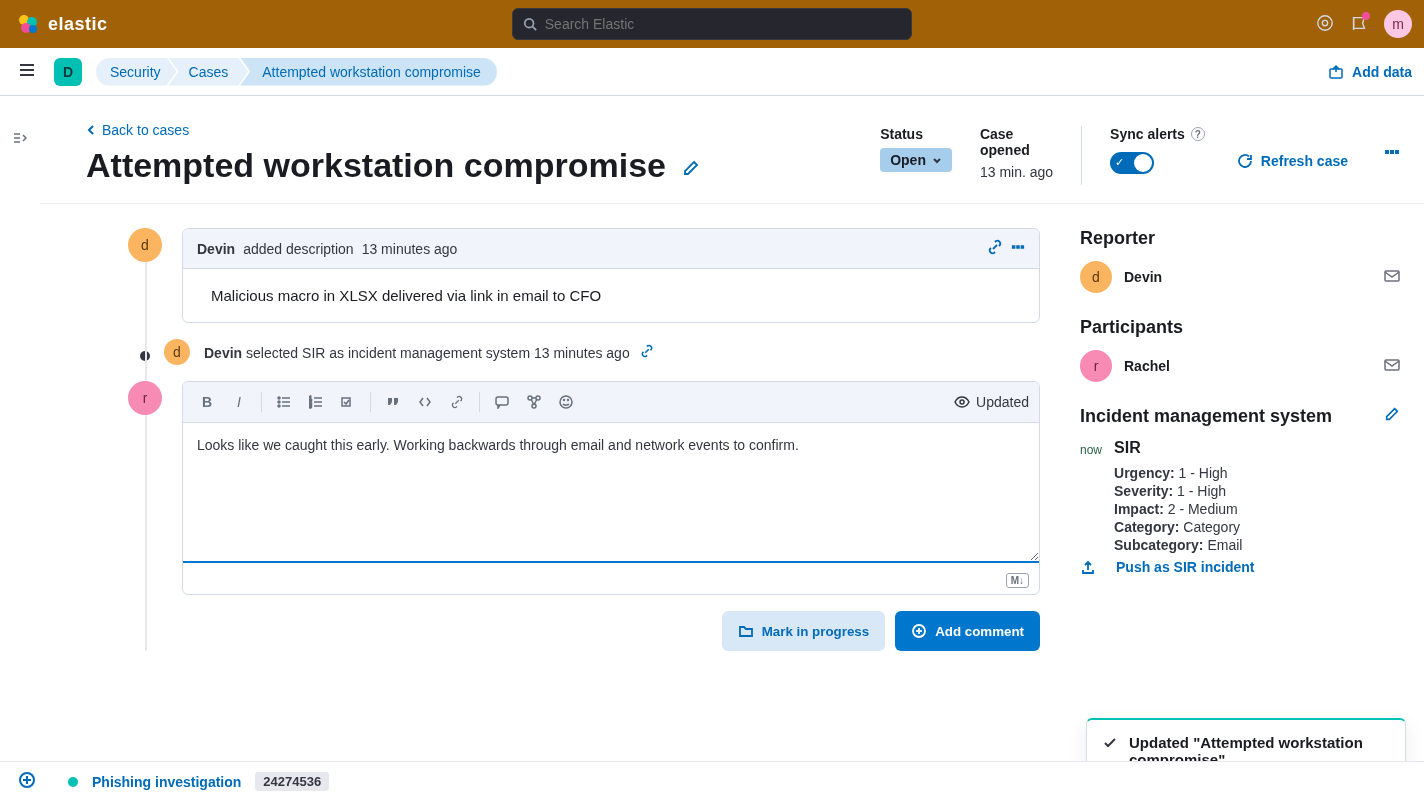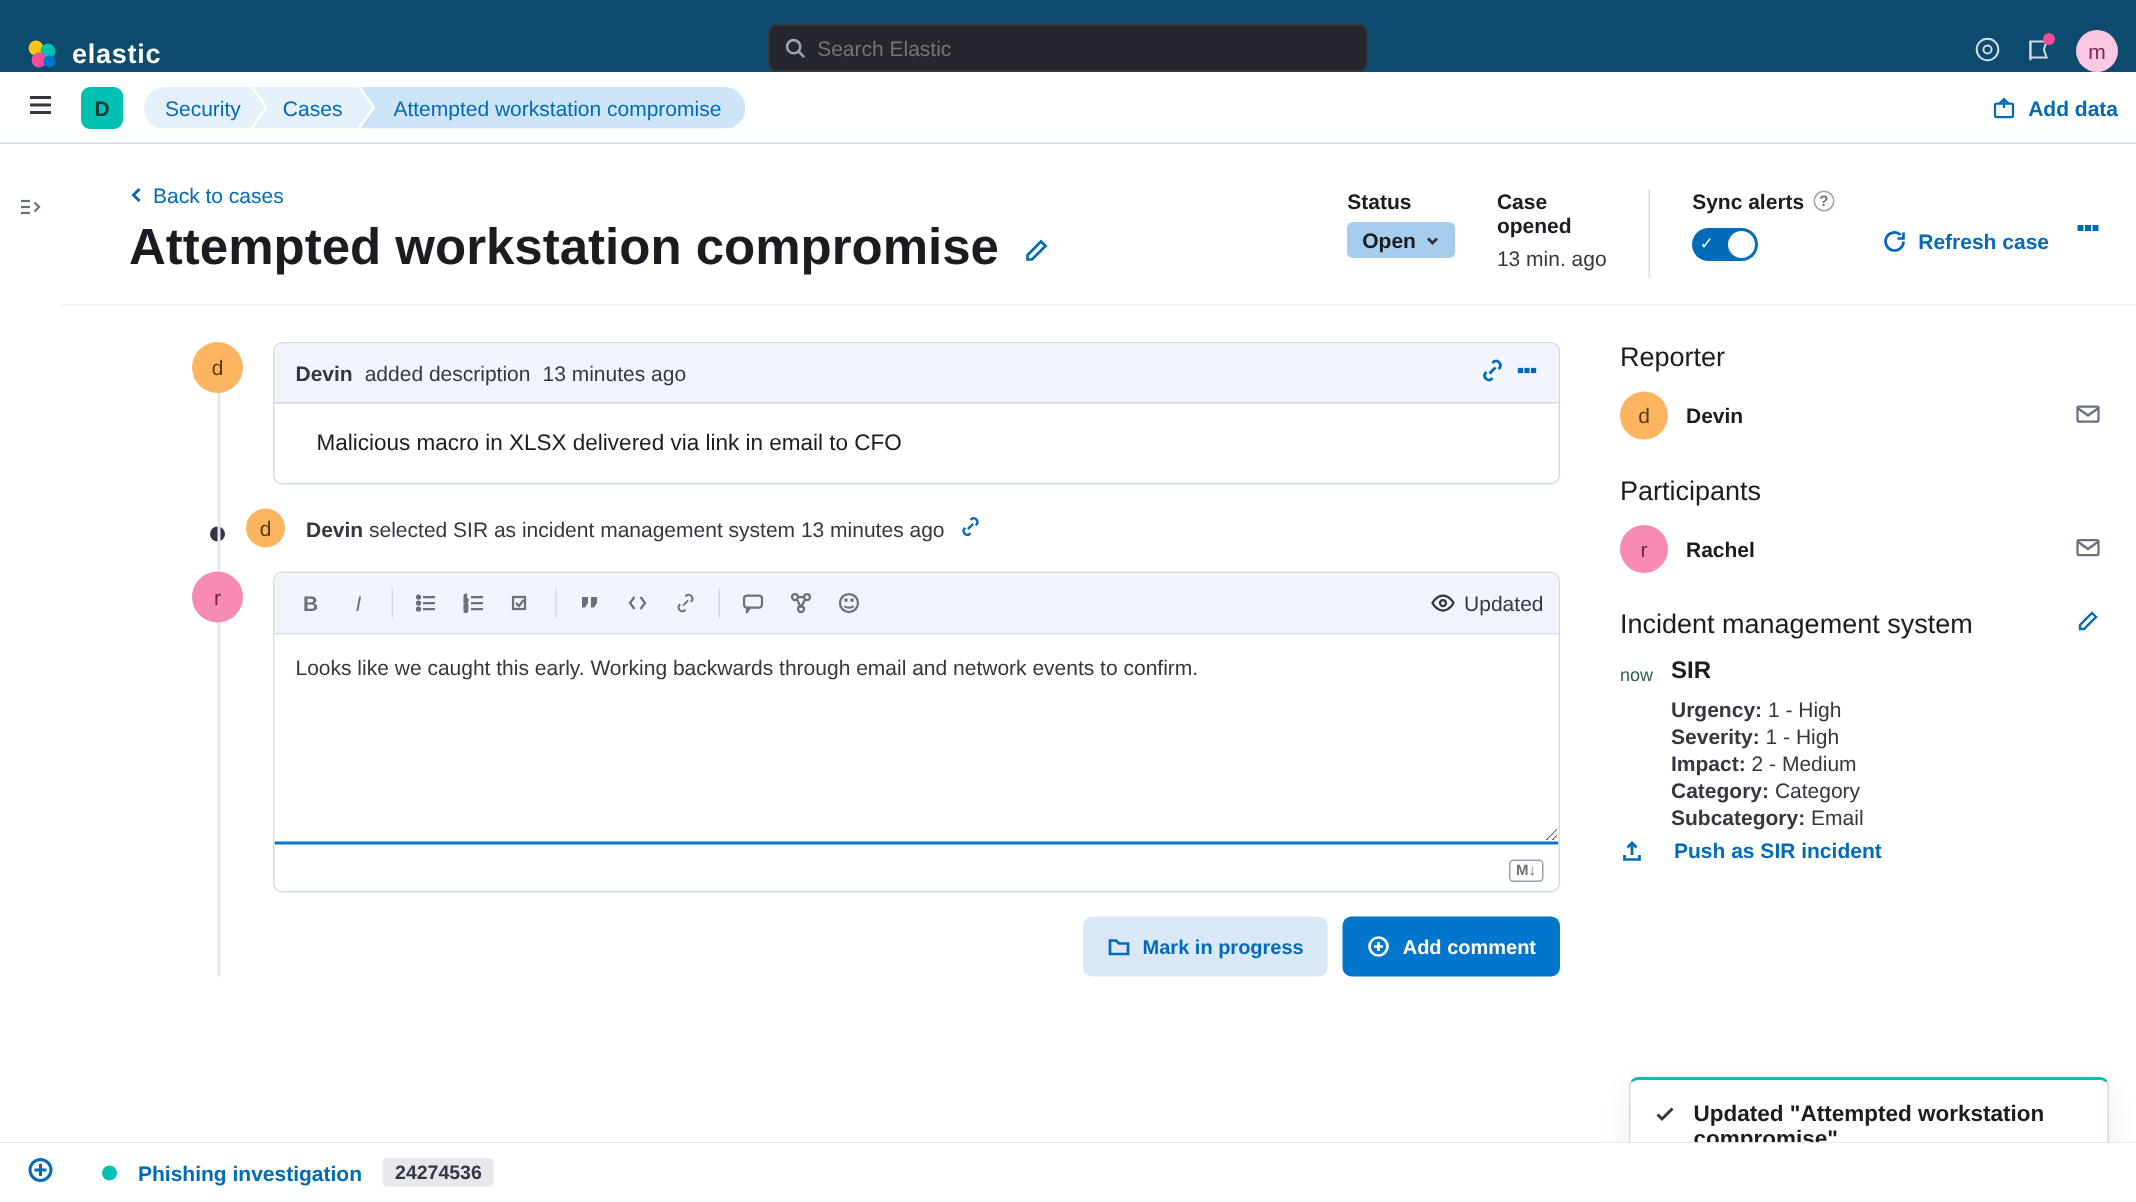--- a/index.html
+++ b/index.html
@@ -6,23 +6,23 @@
 body {
   font-family: -apple-system, BlinkMacSystemFont, "Segoe UI", Helvetica, Arial, sans-serif;
   font-size: 14px;
   color: #1a1c21;
   background: #fff;
 }
 
 
 .topbar {
   height: 48px;
-  background: #0c4a6e;
-  display: flex;
-  align-items: flex-end;
+  background: #a16207;
+  display: flex;
+  align-items: center;
   padding: 0 12px;
   gap: 12px;
 }
 .logo {
   display: flex;
   align-items: center;
   gap: 8px;
   margin-left: 4px;
 }
 .logo-mark { width: 24px; height: 24px; }
@@ -225,21 +225,21 @@
 }
 
 .refresh-btn {
   display: flex; align-items: center; gap: 8px;
   color: #006bb8; font-weight: 600; cursor: pointer;
   margin-top: 14px;
 }
 .header-actions {
   display: flex;
   align-items: center;
-  gap: 18px;
+  gap: 36px;
 }
 .dots-btn {
   color: #006bb8;
   cursor: pointer;
   letter-spacing: 2px;
   font-weight: 700;
 }
 
 
 .body-row {
@@ -396,21 +396,21 @@
 .btn-primary { background: #0077cc; color: #fff; }
 
 
 .side-col {
   width: 320px;
   flex-shrink: 0;
 }
 .side-section { margin-bottom: 24px; }
 .side-h {
   font-size: 18px;
-  font-weight: 400;
+  font-weight: 700;
   margin-bottom: 12px;
   display: flex;
   align-items: center;
 }
 .side-h .spacer { flex: 1; }
 .side-h .icon { color: #006bb8; cursor: pointer; }
 .person-row {
   display: flex;
   align-items: center;
   gap: 12px;

